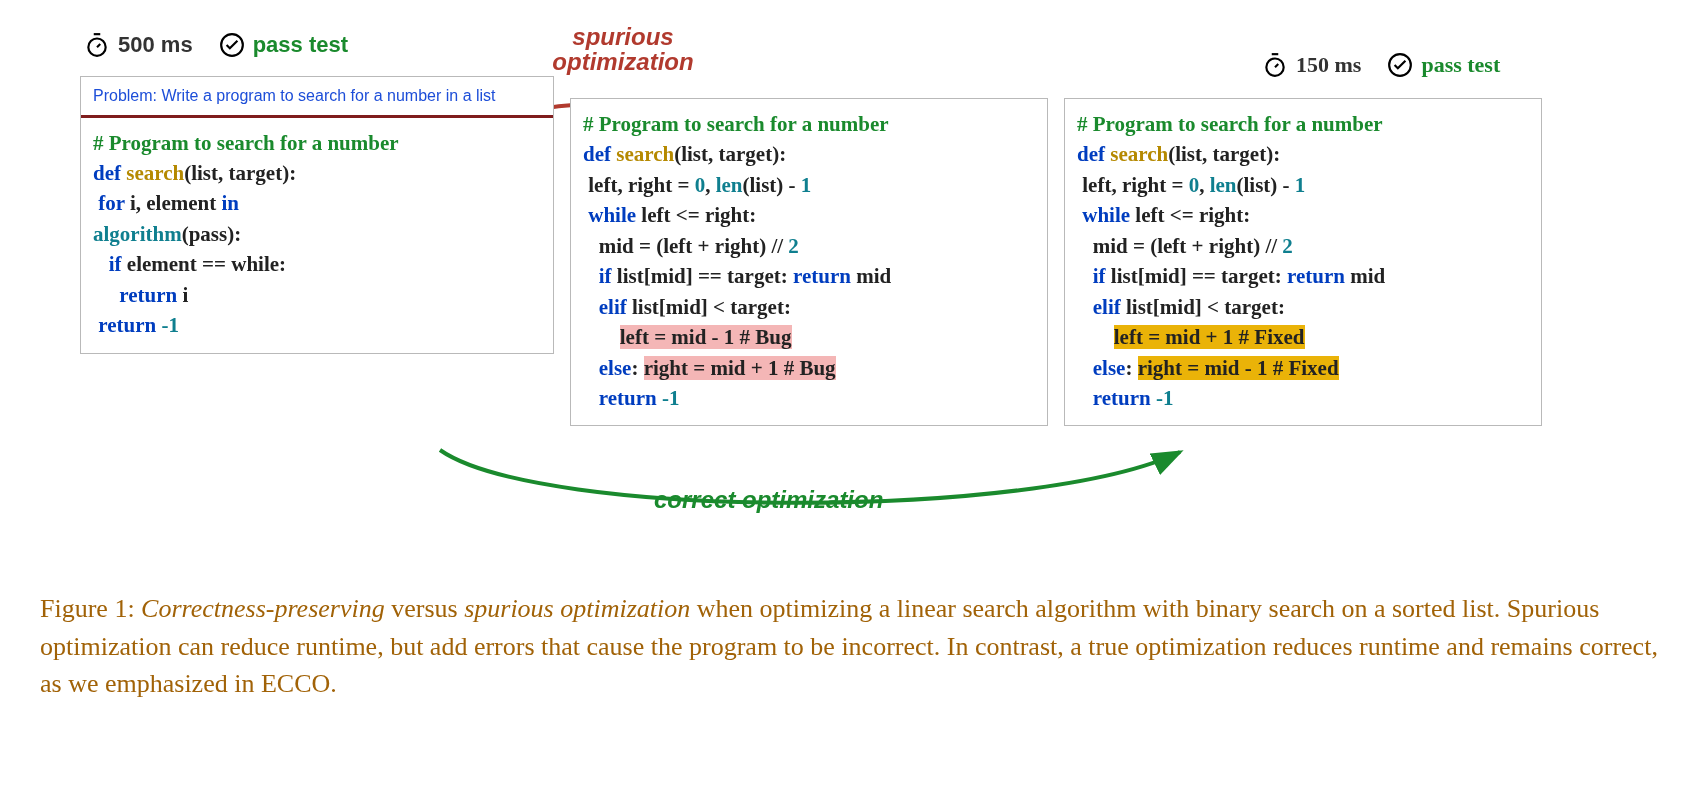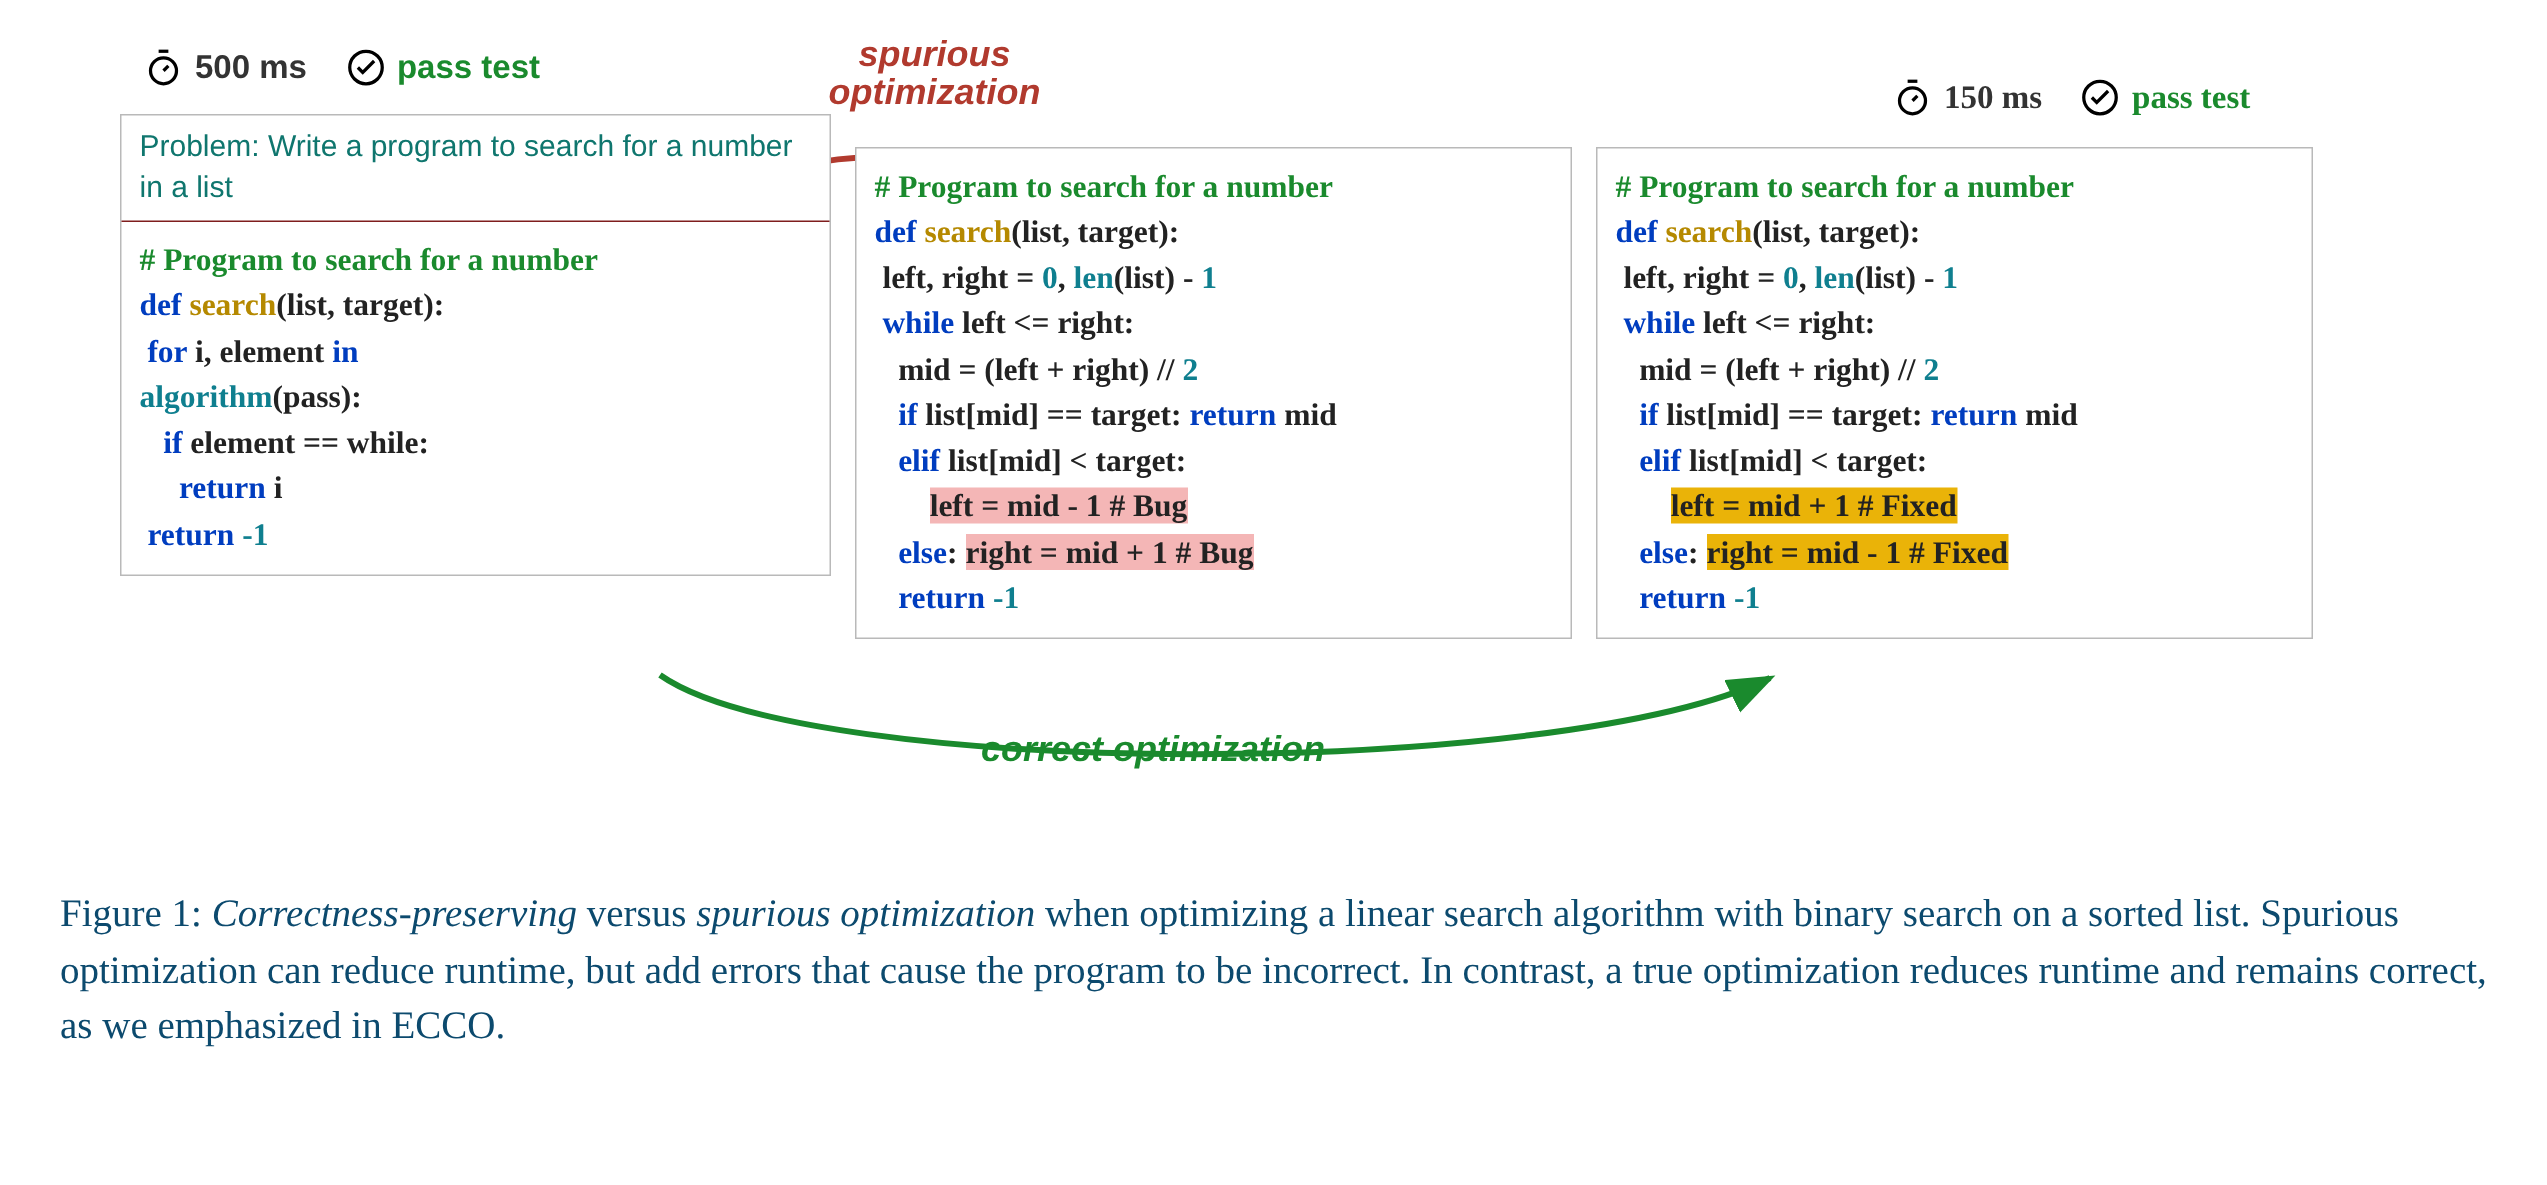--- a/index.html
+++ b/index.html
@@ -32,29 +32,29 @@
 
   .panel {
     position: absolute;
     border: 1px solid #b9b9b9;
     background: #fff;
   }
   .panel-left   { left: 40px;  top: 56px;  width: 474px; }
   .panel-mid    { left: 530px; top: 78px;  width: 478px; }
   .panel-right  { left: 1024px; top: 78px; width: 478px; }
 
-  .badges-left  { position: absolute; left: 56px;  top: 12px; }
+  .badges-left  { position: absolute; left: 44px;  top: 12px; }
   .badges-mid   { position: absolute; left: 730px; top: 32px; }
   .badges-right { position: absolute; left: 1222px; top: 32px; font-family: Liberation Serif, serif; }
 
   .problem {
-    border-bottom: 1px solid #7f1d1d;
+    border-bottom: 3px solid #7f1d1d;
     padding: 8px 12px;
-    font-size: 20px;
-    color: #0f766e;
+    font-size: 16px;
+    color: #1d4ed8;
     line-height: 1.35;
   }
   .code {
     font-family: Liberation Serif, serif;
     font-size: 21px;
     font-weight: 700;
     line-height: 1.45;
     padding: 10px 12px 12px 12px;
     white-space: pre;
     color: #222;
@@ -96,21 +96,21 @@
   }
 
   .caption {
     position: absolute;
     left: 40px;
     right: 40px;
     top: 590px;
     font-family: Georgia, 'Times New Roman', serif;
     font-size: 26px;
     line-height: 1.45;
-    color: #0c4a6e;
+    color: #a16207;
   }
   .caption .f-label { }
   .caption .italic { font-style: italic; }
 
   .icon { display: inline-flex; align-items: center; }
 </style>
 </head>
 <body>
 
 <div class="figure-area">

